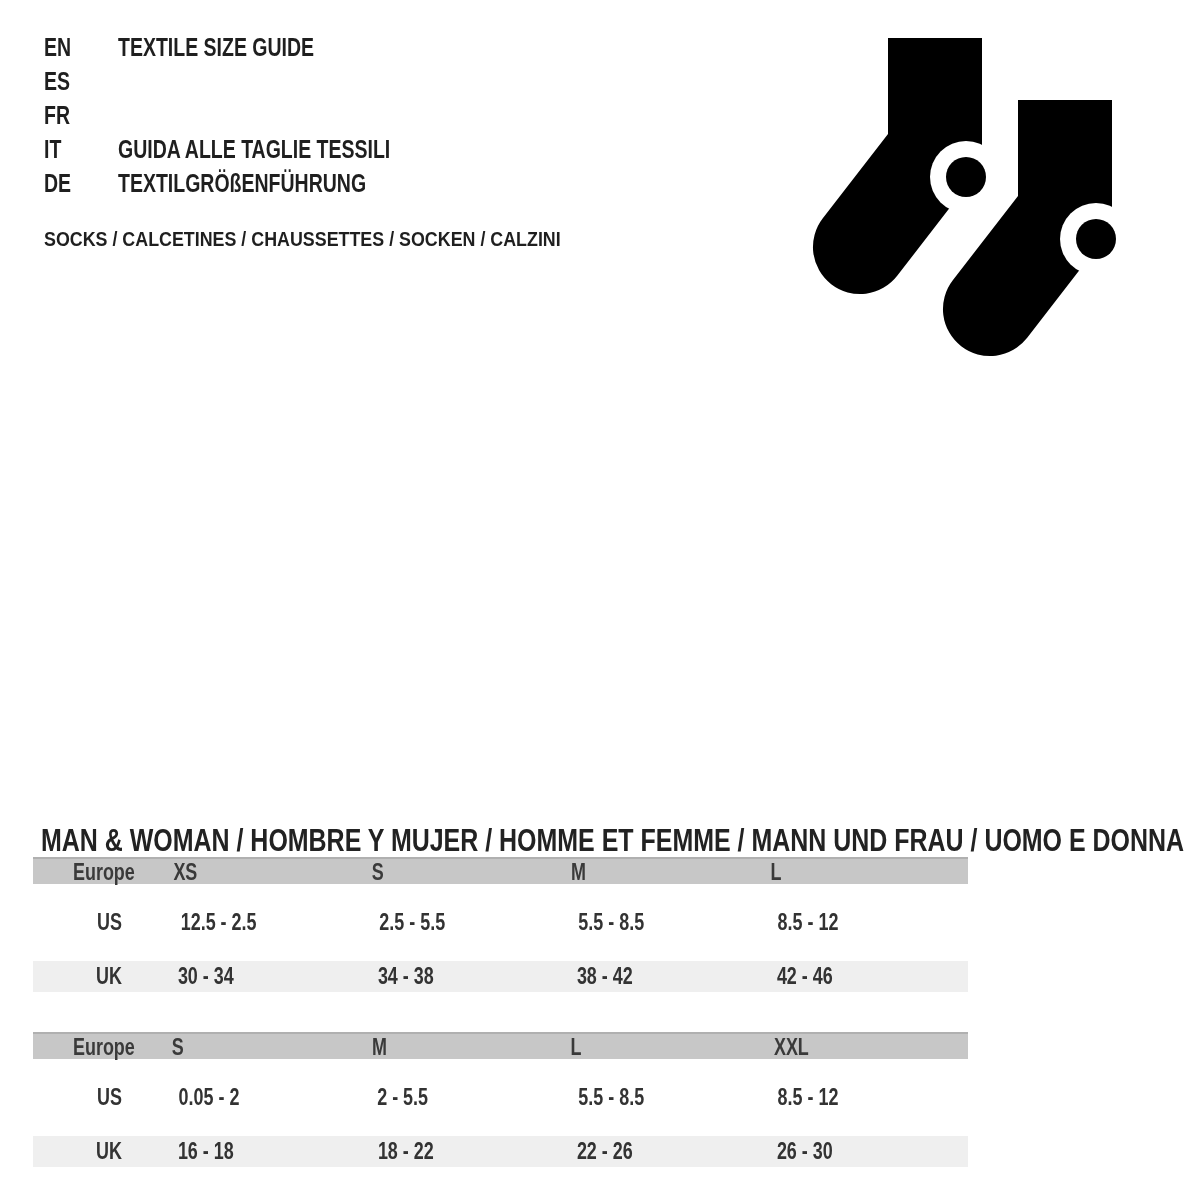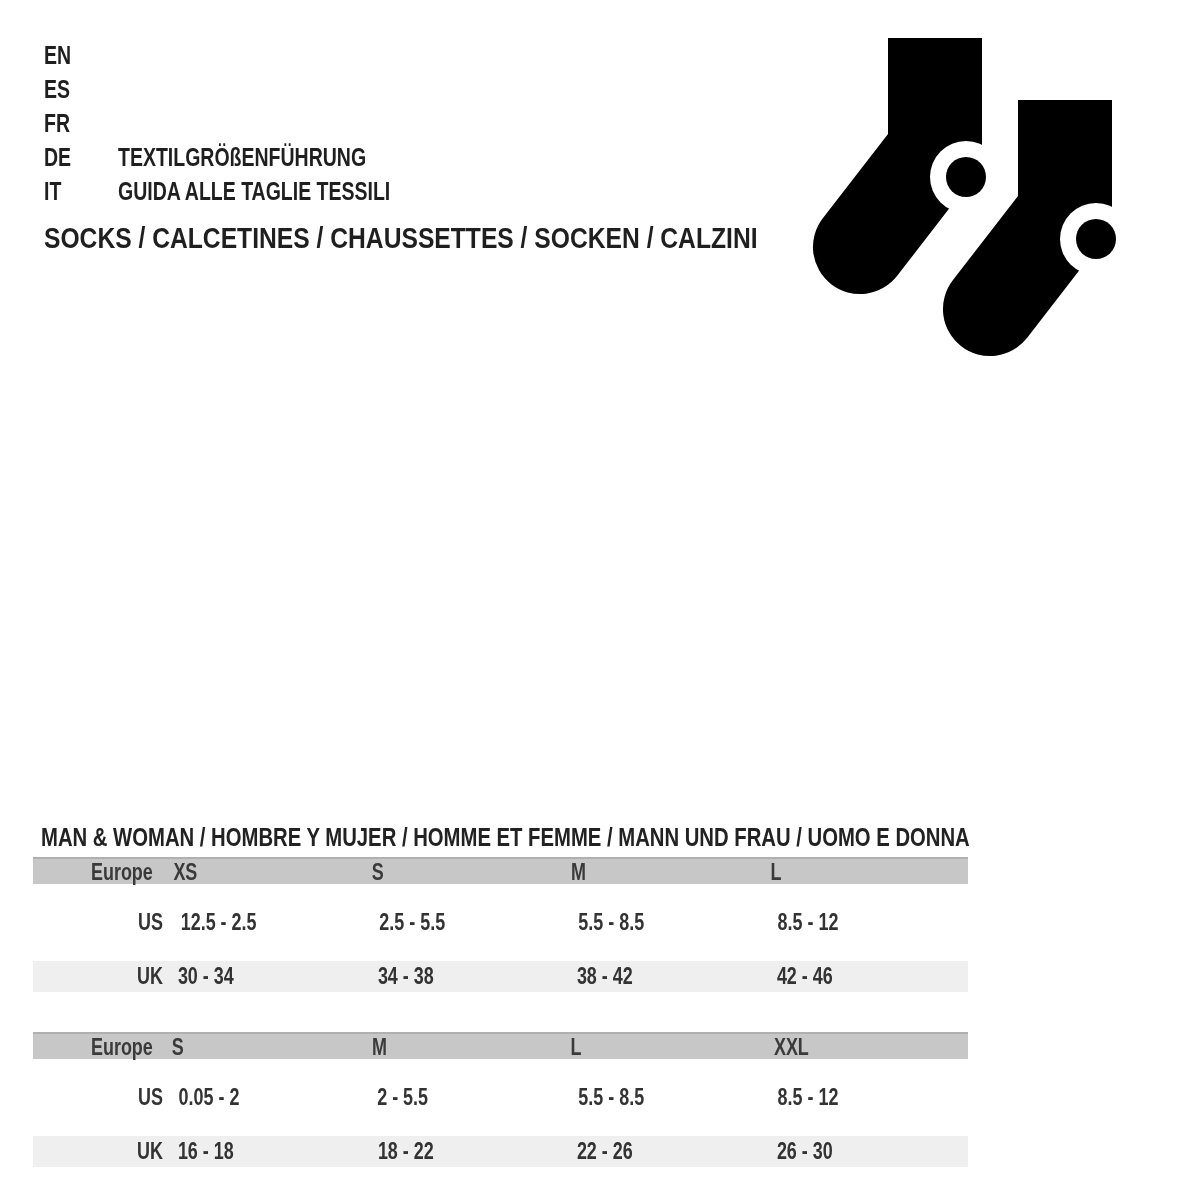--- a/index.html
+++ b/index.html
@@ -11,69 +11,70 @@
     font-family: "Liberation Sans", sans-serif;
     font-weight: 700;
     color: #1f1f1f;
   }
   
   .cl { display: inline-block; transform: scaleX(0.78); transform-origin: 0 50%; white-space: nowrap; line-height: 1; }
   .cx { display: inline-block; transform: scaleX(0.78); transform-origin: 50% 50%; white-space: nowrap; line-height: 1; }
   .cm { display: inline-block; transform: scaleX(0.85); transform-origin: 0 50%; white-space: nowrap; line-height: 1; }
 
   
-  .lang-list { position: absolute; left: 44px; top: 38px; }
+  .lang-list { position: absolute; left: 44px; top: 30px; }
   .lang-row { display: flex; align-items: center; height: 34px; }
   .lang-code { width: 74px; font-size: 25px; }
   .lang-title { font-size: 25px; }
 
   
-  .category { position: absolute; left: 44px; top: 221px; height: 34px; display: flex; align-items: center; font-size: 29px; }
+  .category { position: absolute; left: 44px; top: 221px; height: 34px; display: flex; align-items: center; font-size: 21px; }
 
   
   .socks-svg { position: absolute; left: 812px; top: 30px; }
 
   
   .table-block { position: absolute; left: 33px; width: 935px; }
   .table-block.t1 { top: 824px; }
   .table-block.t2 { top: 1032px; }
-  .table-title { height: 20px; line-height: 20px; font-size: 26px; margin-left: 8px; margin-bottom: 13px; color: #222; }
+  .table-title { height: 20px; line-height: 20px; font-size: 32px; margin-left: 8px; margin-bottom: 13px; color: #222; }
   .g-row { display: grid; grid-template-columns: 137px 199.5px 199.5px 199.5px 199.5px; align-items: center; }
   .g-head {
     height: 27px;
     background: #c7c7c7;
     border-top: 2px solid #b0b0b0;
     box-sizing: border-box;
     color: #3a3a3a;
   }
   .g-data { height: 31px; background: #ffffff; color: #333; margin-top: 23px; }
   .g-alt { background: #efefef; }
   .cell { font-size: 23px; text-align: left; }
-  .cell-left { text-align: right; padding-left: 22px; }
+  .cell-left { text-align: center; padding-left: 22px; }
 </style>
 </head>
 <body>
 
 <div class="lang-list">
   <div class="lang-row">
     <span class="lang-code"><span class="cl">EN</span></span>
+    <span class="lang-title"><span class="cl">TEXTILE SIZE GUIDE</span></span>
   </div>
   <div class="lang-row">
     <span class="lang-code"><span class="cl">ES</span></span>
   </div>
   <div class="lang-row">
     <span class="lang-code"><span class="cl">FR</span></span>
   </div>
   <div class="lang-row">
+    <span class="lang-code"><span class="cl">IT</span></span>
+    <span class="lang-title"><span class="cl">GUIDA ALLE TAGLIE TESSILI</span></span>
+  </div>
+  <div class="lang-row">
     <span class="lang-code"><span class="cl">DE</span></span>
     <span class="lang-title"><span class="cl">TEXTILGRÖßENFÜHRUNG</span></span>
-  </div>
-  <div class="lang-row">
-    <span class="lang-code"><span class="cl">IT</span></span>
-    <span class="lang-title"><span class="cl">GUIDA ALLE TAGLIE TESSILI</span></span>
   </div>
 </div>
 
 <div class="category">
   <span class="cm">SOCKS / CALCETINES / CHAUSSETTES / SOCKEN / CALZINI</span>
 </div>
 
 <svg class="socks-svg" width="322" height="330" viewBox="0 0 322 330" aria-hidden="true">
   <g>
     <path d="M76,8 H170 V136 L85.2,245.8 A47,47 0 0 1 10.8,188.2 L76,104 Z" fill="#000000"></path>

